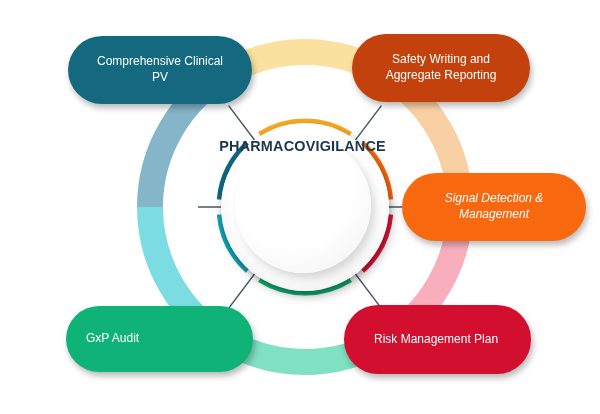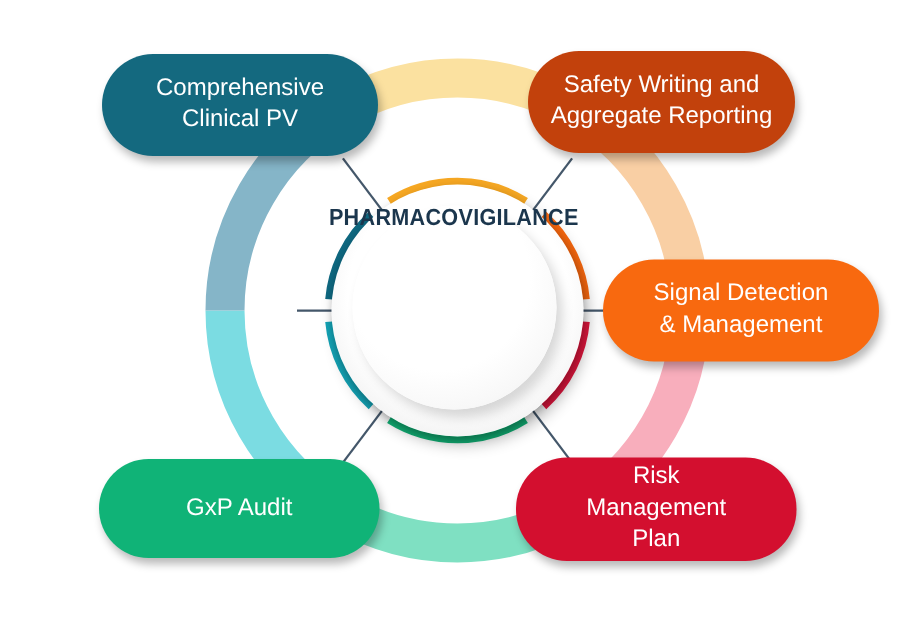--- a/index.html
+++ b/index.html
@@ -4,29 +4,29 @@
 <style>
   html,body { margin:0; padding:0; background:#ffffff; }
   .canvas {
     position:relative; width:600px; height:414px; background:#ffffff;
     overflow:hidden; font-family:"Liberation Sans", sans-serif;
   }
   .layer-svg { position:absolute; left:0; top:0; }
 
   
   .node {
-    position:absolute; display:flex; align-items:center; justify-content:center;
-    text-align:center; color:#ffffff; font-size:16px; line-height:1.3;
+    position:absolute; display:flex; align-items:center; 
+    text-align:center; color:#ffffff; font-size:12px; line-height:1.3;
     border-radius:34px; box-shadow:2px 4px 6px rgba(0,0,0,.28);
     box-sizing:border-box;
   }
   .node-tl { left:68px;  top:36px;  width:184px; height:68px; padding:0 24px; }
   .node-tr { left:352px; top:34px;  width:178px; height:68px; padding:0 12px; }
   .node-l  { left:10px;  top:171px; width:196px; height:75px; padding:0 15px; }
-  .node-r  { left:402px; top:173px; width:184px; height:68px; padding:0 28px; }
+  .node-r  { left:402px; top:173px; width:184px; height:68px; padding:0 28px;font-style:italic; }
   .node-bl { left:66px;  top:306px; width:187px; height:66px; padding:0 20px; }
   .node-br { left:344px; top:305px; width:187px; height:69px; padding:0 30px; }
 
   
   .circle-outer {
     position:absolute; left:221px; top:123px; width:168px; height:168px;
     border-radius:50%;
     background:radial-gradient(circle at 50% 44%, #ffffff 58%, #f3f3f3 76%, #dddddd 92%, #e9e9e9 100%);
     box-shadow:3px 5px 10px rgba(0,0,0,.30), 0 2px 4px rgba(0,0,0,.15);
   }

